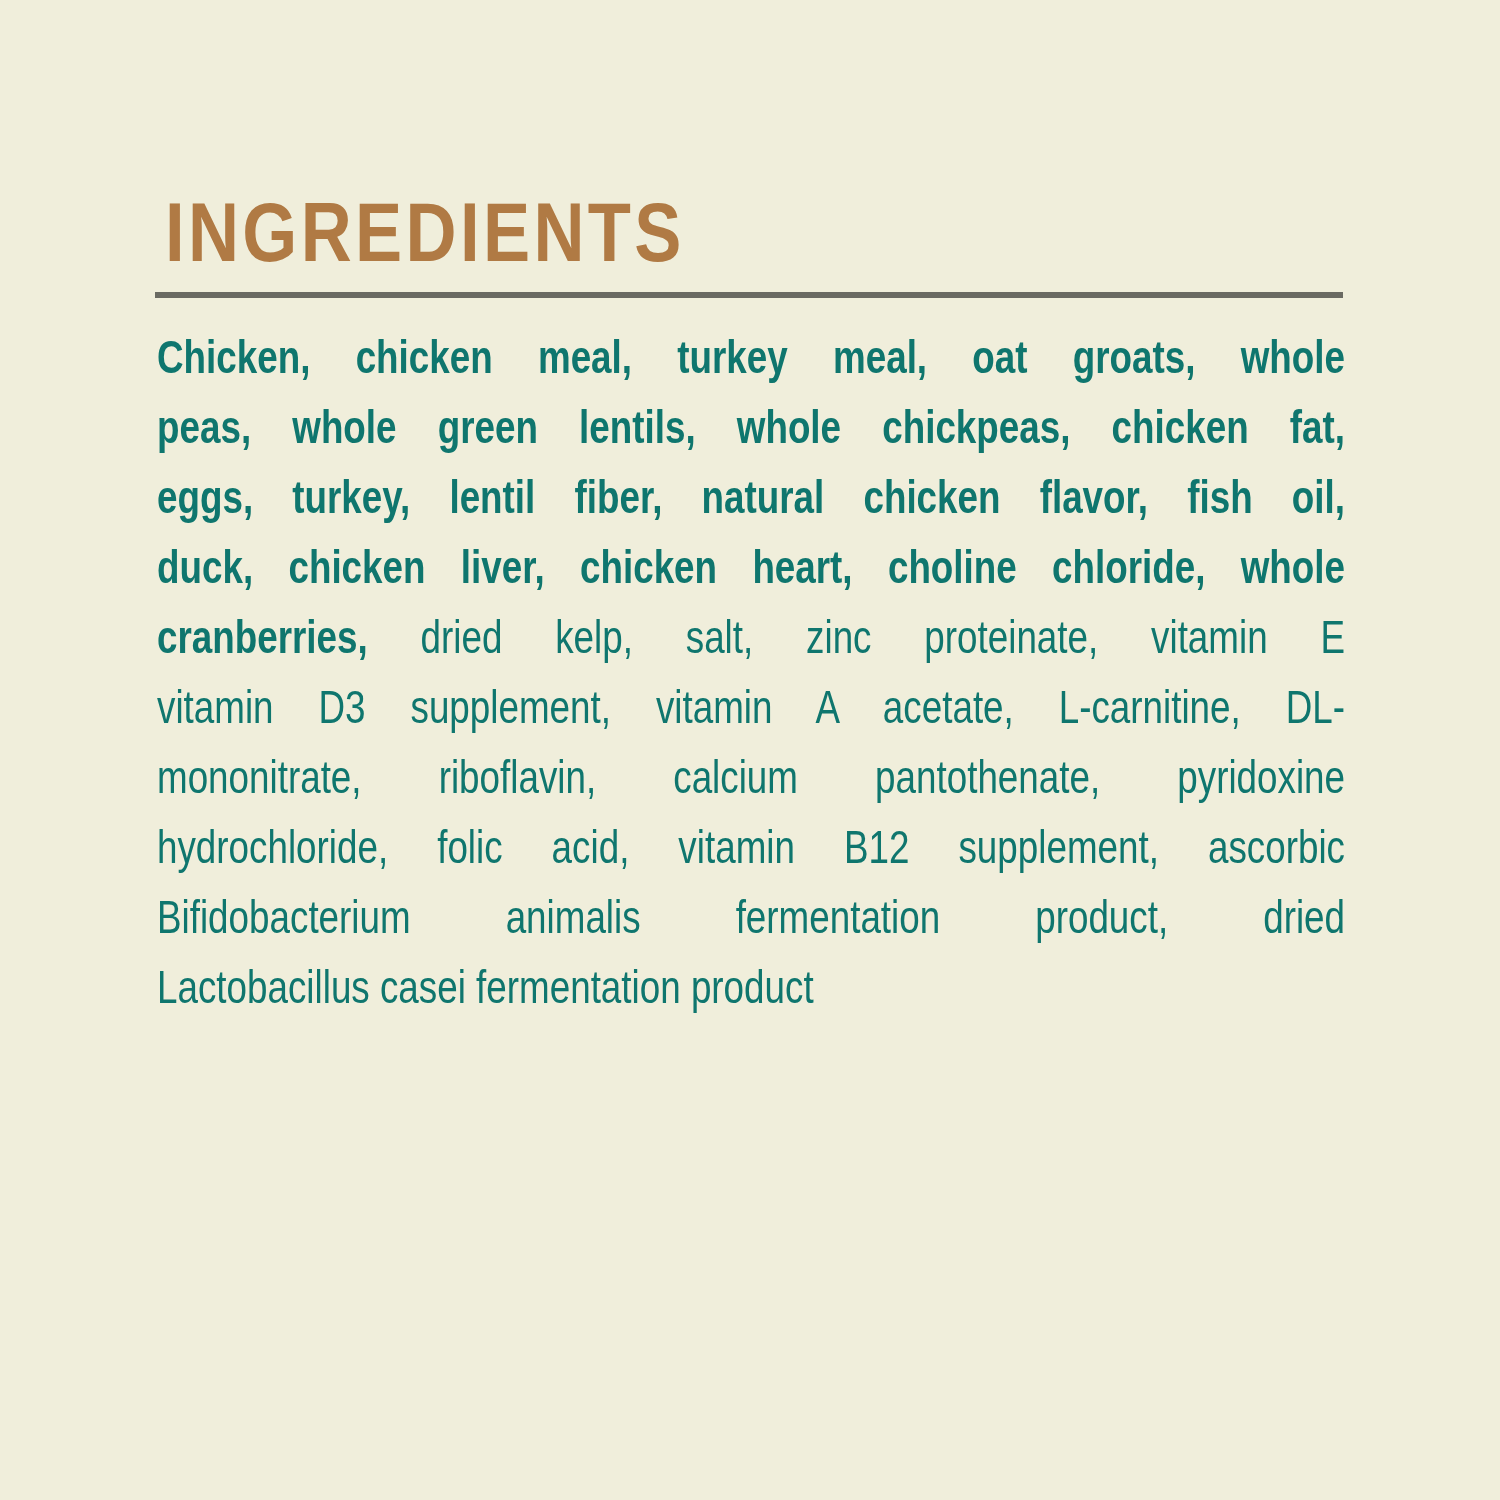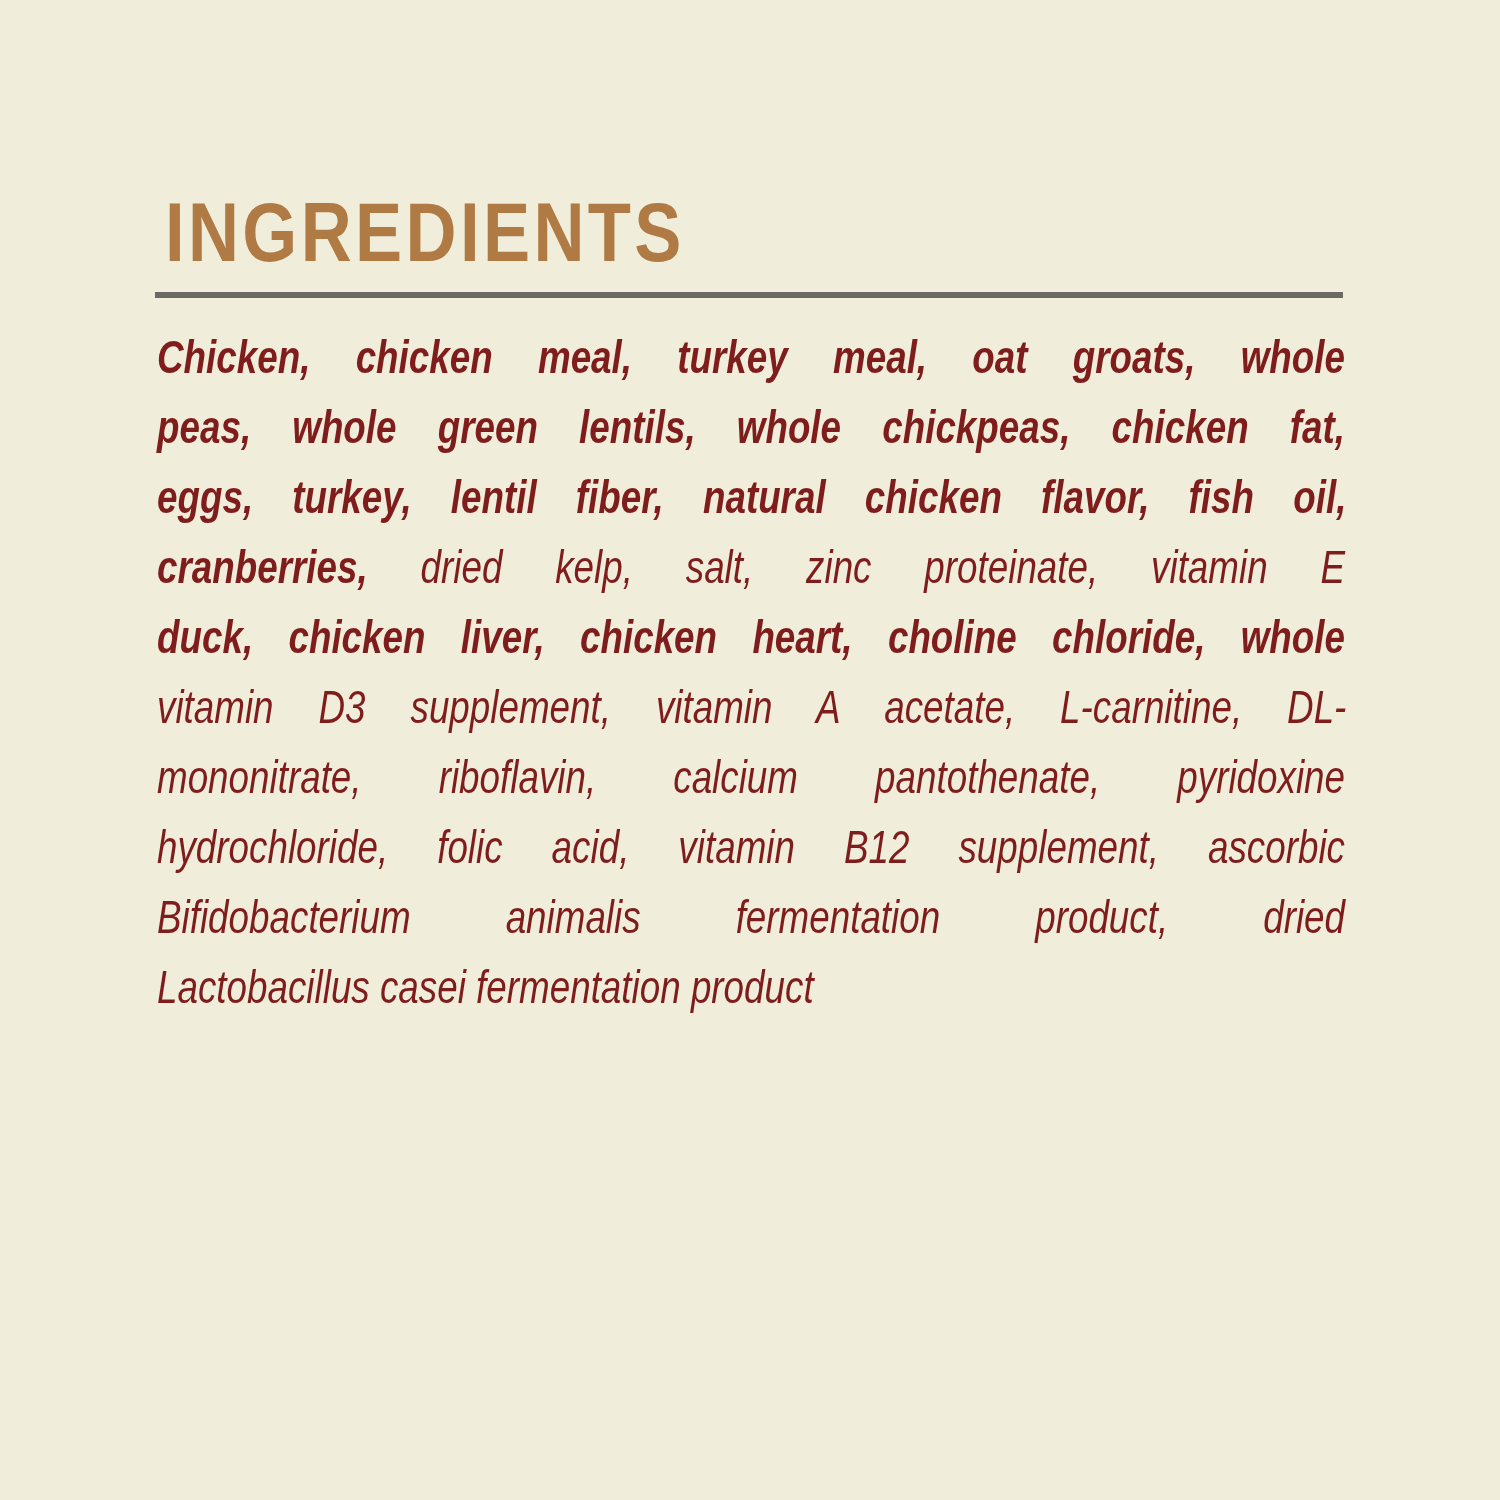--- a/index.html
+++ b/index.html
@@ -62,25 +62,25 @@
   }
   .seg { font-weight: 400; }
   .seg.bold { font-weight: 700; }
 </style>
 </head>
 <body style="background: rgb(240, 238, 219);">
 
 <div class="panel">
   <h1 class="title" style="color: rgb(176, 122, 68);"><span class="title-inner" style="transform: scaleX(0.841);">INGREDIENTS</span></h1>
   <div class="rule" style="background: rgb(106, 106, 98);"></div>
-  <div class="ingredients-text" style="color: #7f1d1d; font-style: italic;">
+  <div class="ingredients-text" style="color: #0f766e;">
       <div class="line"><span class="fit" style="word-spacing: 43.78px; transform: scaleX(0.8);"><span class="seg bold">Chicken, chicken meal, turkey meal, oat groats, whole</span></span></div>
       <div class="line"><span class="fit" style="word-spacing: 38.67px; transform: scaleX(0.8);"><span class="seg bold">peas, whole green lentils, whole chickpeas, chicken fat,</span></span></div>
       <div class="line"><span class="fit" style="word-spacing: 36.19px; transform: scaleX(0.8);"><span class="seg bold">eggs, turkey, lentil fiber, natural chicken flavor, fish oil,</span></span></div>
+      <div class="line"><span class="fit" style="word-spacing: 31.37px; transform: scaleX(0.8);"><span class="seg bold">duck, chicken liver, chicken heart, choline chloride, whole</span></span></div>
       <div class="line"><span class="fit" style="word-spacing: 53.25px; transform: scaleX(0.8);"><span class="seg bold">cranberries,</span><span class="seg"> dried kelp, salt, zinc proteinate, vitamin E</span></span></div>
-      <div class="line"><span class="fit" style="word-spacing: 31.37px; transform: scaleX(0.8);"><span class="seg bold">duck, chicken liver, chicken heart, choline chloride, whole</span></span></div>
       <div class="line"><span class="fit" style="word-spacing: 43.4px; transform: scaleX(0.8);"><span class="seg">vitamin D3 supplement, vitamin A acetate, L-carnitine, DL-</span></span></div>
       <div class="line"><span class="fit" style="word-spacing: 83.59px; transform: scaleX(0.8);"><span class="seg">mononitrate, riboflavin, calcium pantothenate, pyridoxine</span></span></div>
       <div class="line"><span class="fit" style="word-spacing: 48.49px; transform: scaleX(0.8);"><span class="seg">hydrochloride, folic acid, vitamin B12 supplement, ascorbic</span></span></div>
       <div class="line"><span class="fit" style="word-spacing: 105.98px; transform: scaleX(0.8);"><span class="seg">Bifidobacterium animalis fermentation product, dried</span></span></div>
       <div class="line"><span class="fit" style="transform: scaleX(0.8);"><span class="seg">Lactobacillus casei fermentation product</span></span></div>
     </div>
 </div>
 
 </body></html>

